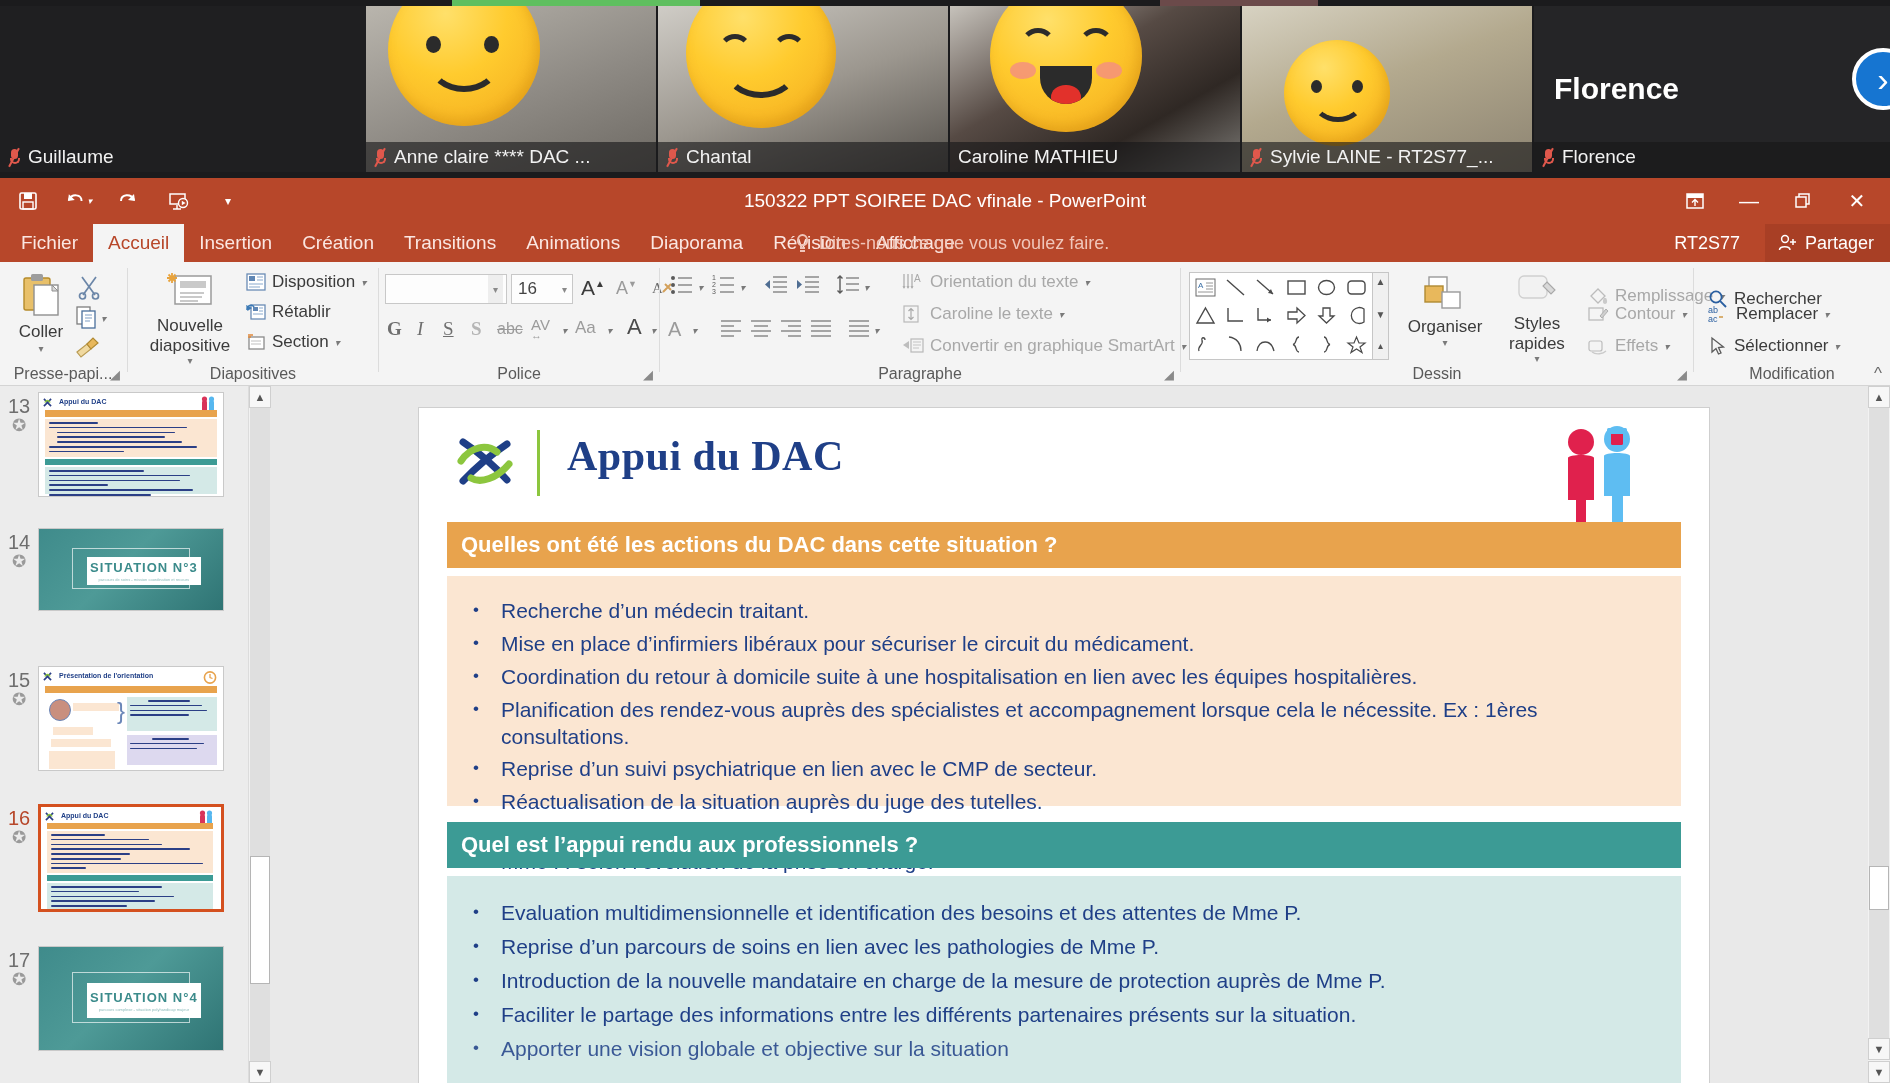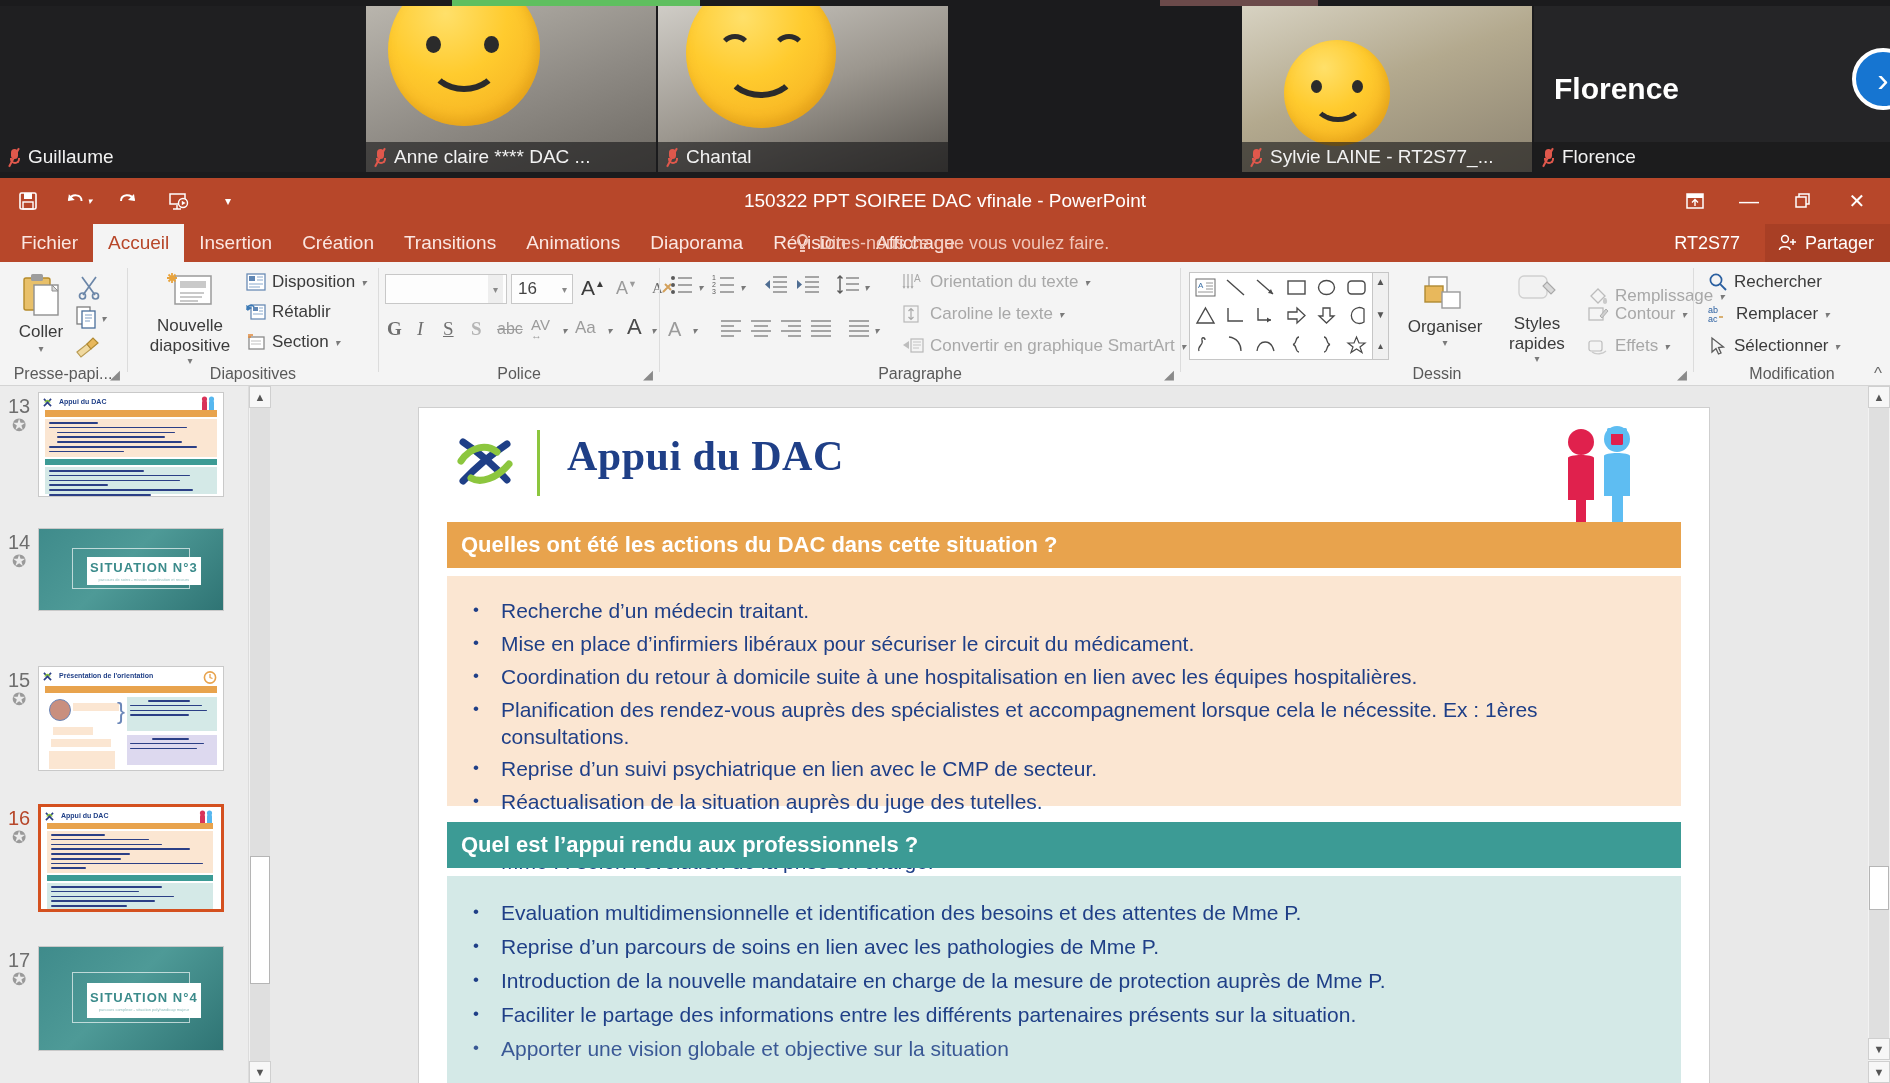--- a/index.html
+++ b/index.html
@@ -259,20 +259,35 @@
     <div class="namebar">
       <span class="mic-off">
           <i class="mbody"></i>
           <i class="mstand"></i>
           <i class="mslash"></i>
         </span>
       <span>Chantal</span>
     </div>
   </div>
 
+  <div class="vtile selected" style="left:950px;width:290px;">
+    <div class="vbg" style="background:linear-gradient(150deg,#c6c2bb 0%,#564a44 40%,#2f2824 70%,#7c7a76 100%);"></div>
+    <div class="emoji" style="left:40px;top:-26px;width:152px;height:152px;">
+      <i class="eyearc" style="left:30px;top:48px;width:36px;height:36px;"></i>
+      <i class="eyearc" style="left:88px;top:48px;width:36px;height:36px;"></i>
+      <i class="blush" style="left:20px;top:82px;width:26px;height:17px;"></i>
+      <i class="blush" style="left:106px;top:82px;width:26px;height:17px;"></i>
+      <div class="openmouth" style="left:50px;top:86px;width:52px;height:38px;">
+          <i class="tongue"></i>
+        </div>
+    </div>
+    <div class="namebar">
+      <span>Caroline MATHIEU</span>
+    </div>
+  </div>
 
   <div class="vtile" style="left:1242px;width:290px;">
     <div class="vbg" style="background:linear-gradient(160deg,#d7d2c2 0%,#b3a98e 45%,#8d8472 100%);"></div>
     <div class="emoji" style="left:42px;top:34px;width:106px;height:106px;">
       <i class="eye" style="left:27px;top:40px;width:11px;height:13px;"></i>
       <i class="eye" style="left:68px;top:40px;width:11px;height:13px;"></i>
       <i class="smile" style="left:28px;top:40px;width:52px;height:42px;border-width:5px;"></i>
     </div>
     <div class="namebar">
       <span class="mic-off">
@@ -715,21 +730,21 @@
           </svg>
         <span>Effets</span>
           <i class="caret">▾</i>
       </div>
       <div class="rgroup-label">Dessin</div>
       <span class="dlg-launch" style="right:6px">◢</span>
     </div>
     <div class="rsep" style="left:1693px;"></div>
 
     <div class="rgroup" style="left:1694px;width:196px;">
-      <div class="small-cmd" style="left:14px;top:10px;">
+      <div class="small-cmd" style="left:14px;top:27px;">
         <svg width="20" height="20" viewBox="0 0 20 20">
             <circle cx="8" cy="8" r="5.6" fill="none" stroke="#2a5fa0" stroke-width="1.7"></circle>
             <path d="M12.2 12.2 L18 18" stroke="#2a5fa0" stroke-width="1.9"></path>
           </svg>
         <span>Rechercher</span>
       </div>
       <div class="small-cmd" style="left:14px;top:42px;">
         <svg width="22" height="20" viewBox="0 0 22 20">
             <text x="0" y="9" font-size="9" fill="#2a5fa0" font-family="Liberation Sans, sans-serif">ab</text>
             <text x="0" y="18" font-size="9" fill="#2a5fa0" font-family="Liberation Sans, sans-serif">ac</text>

